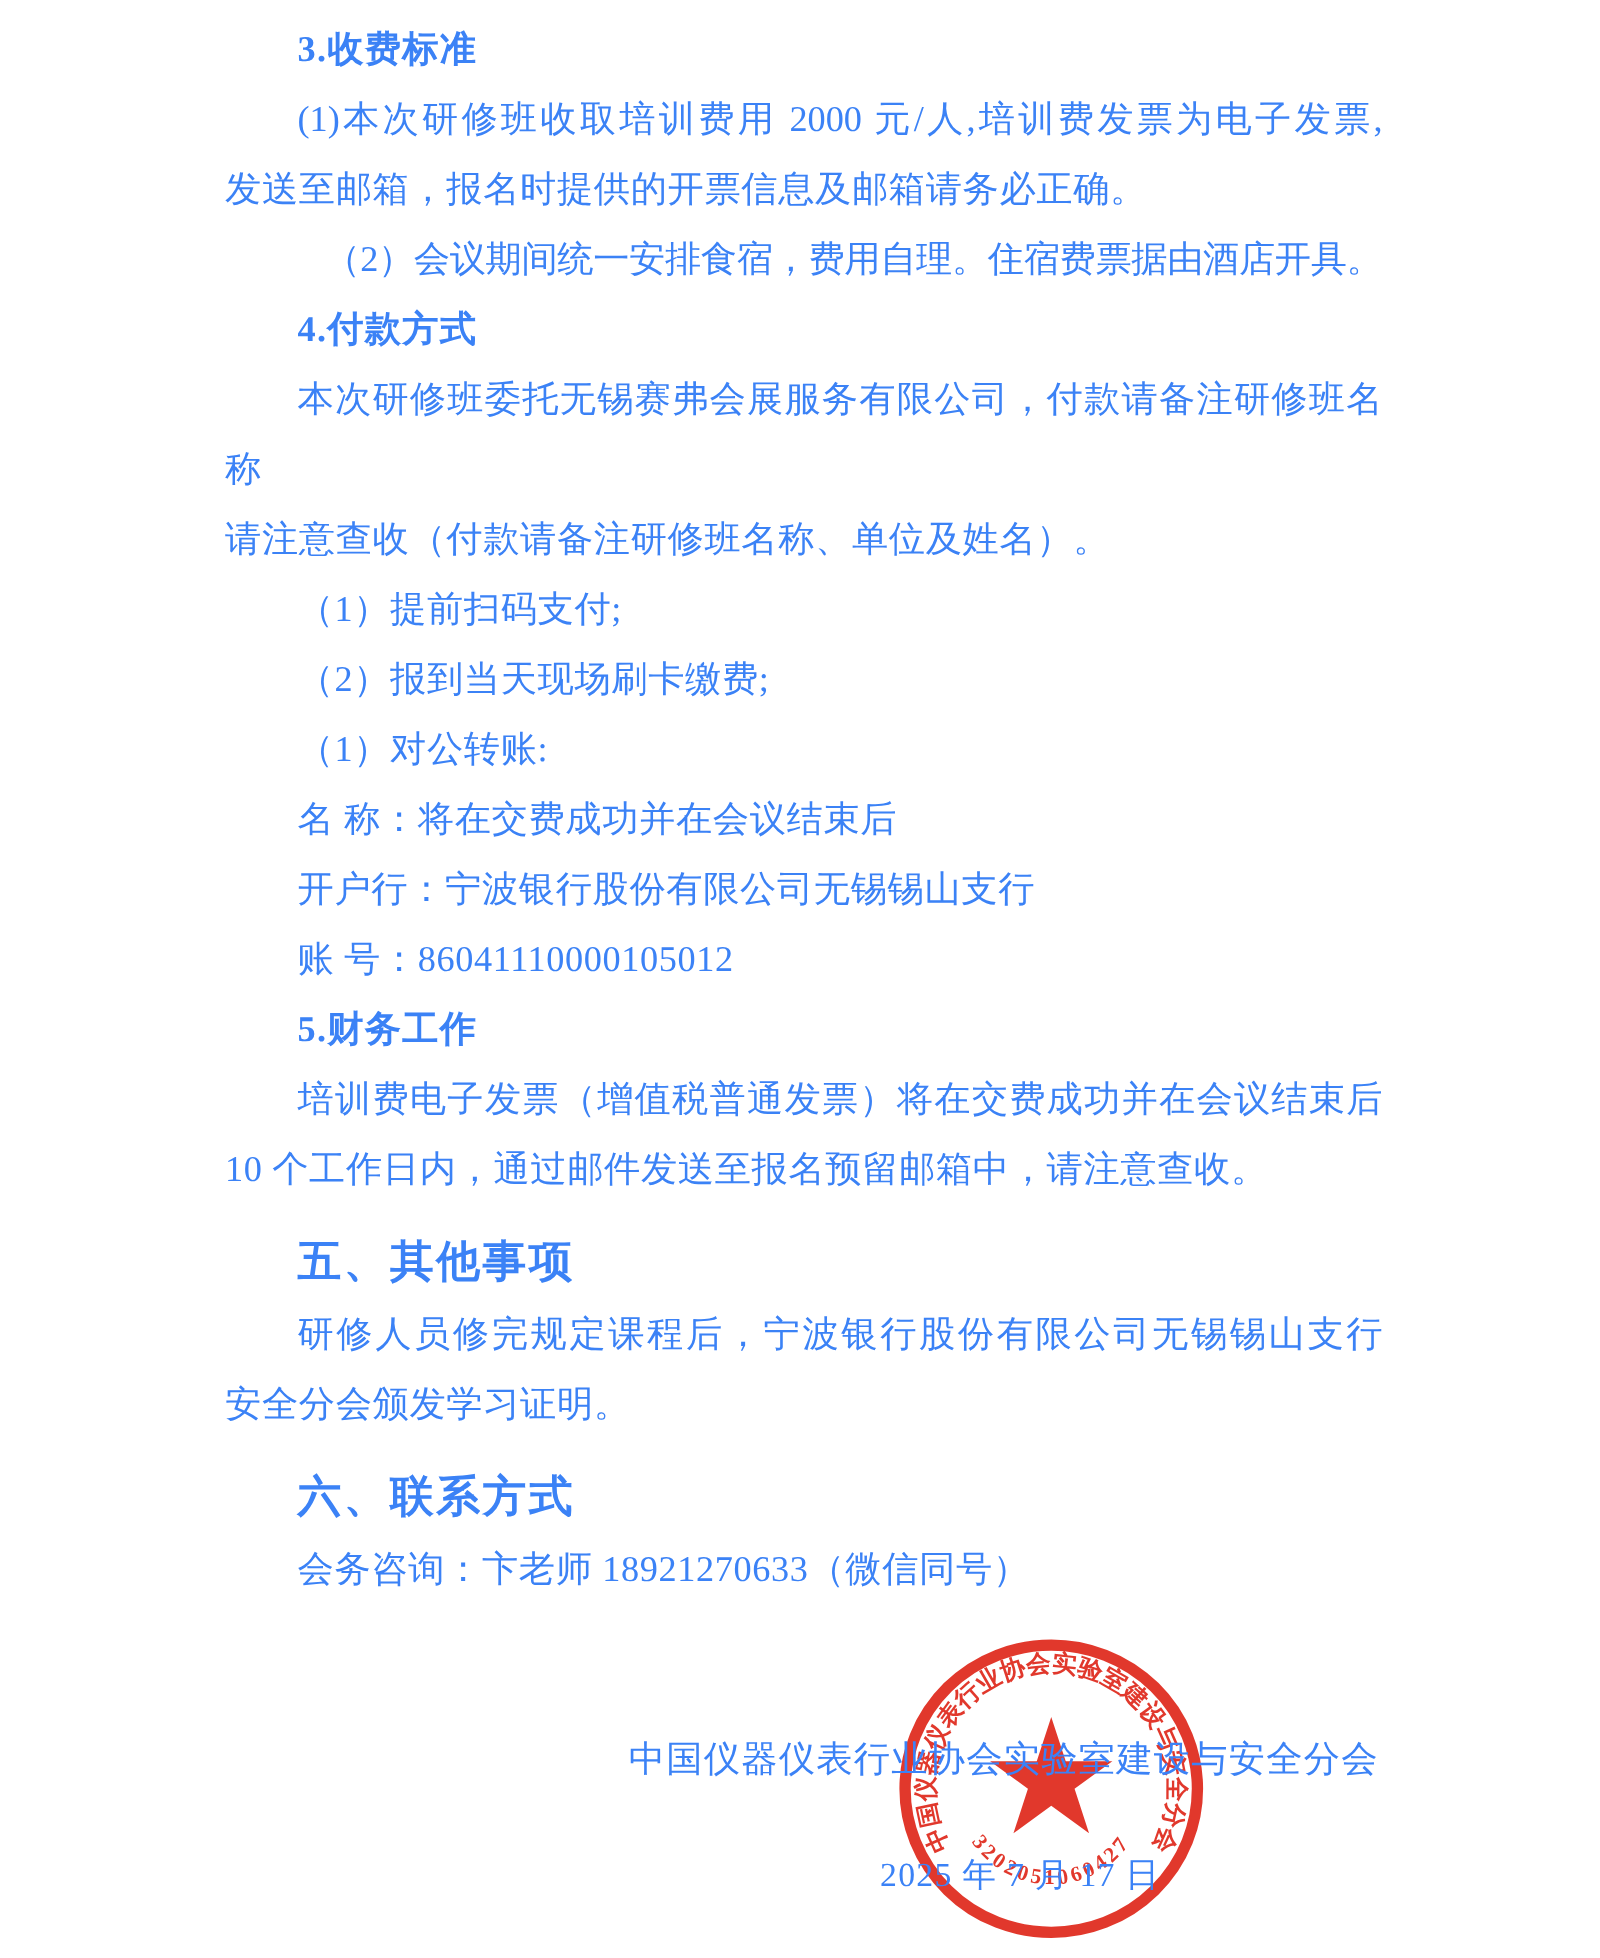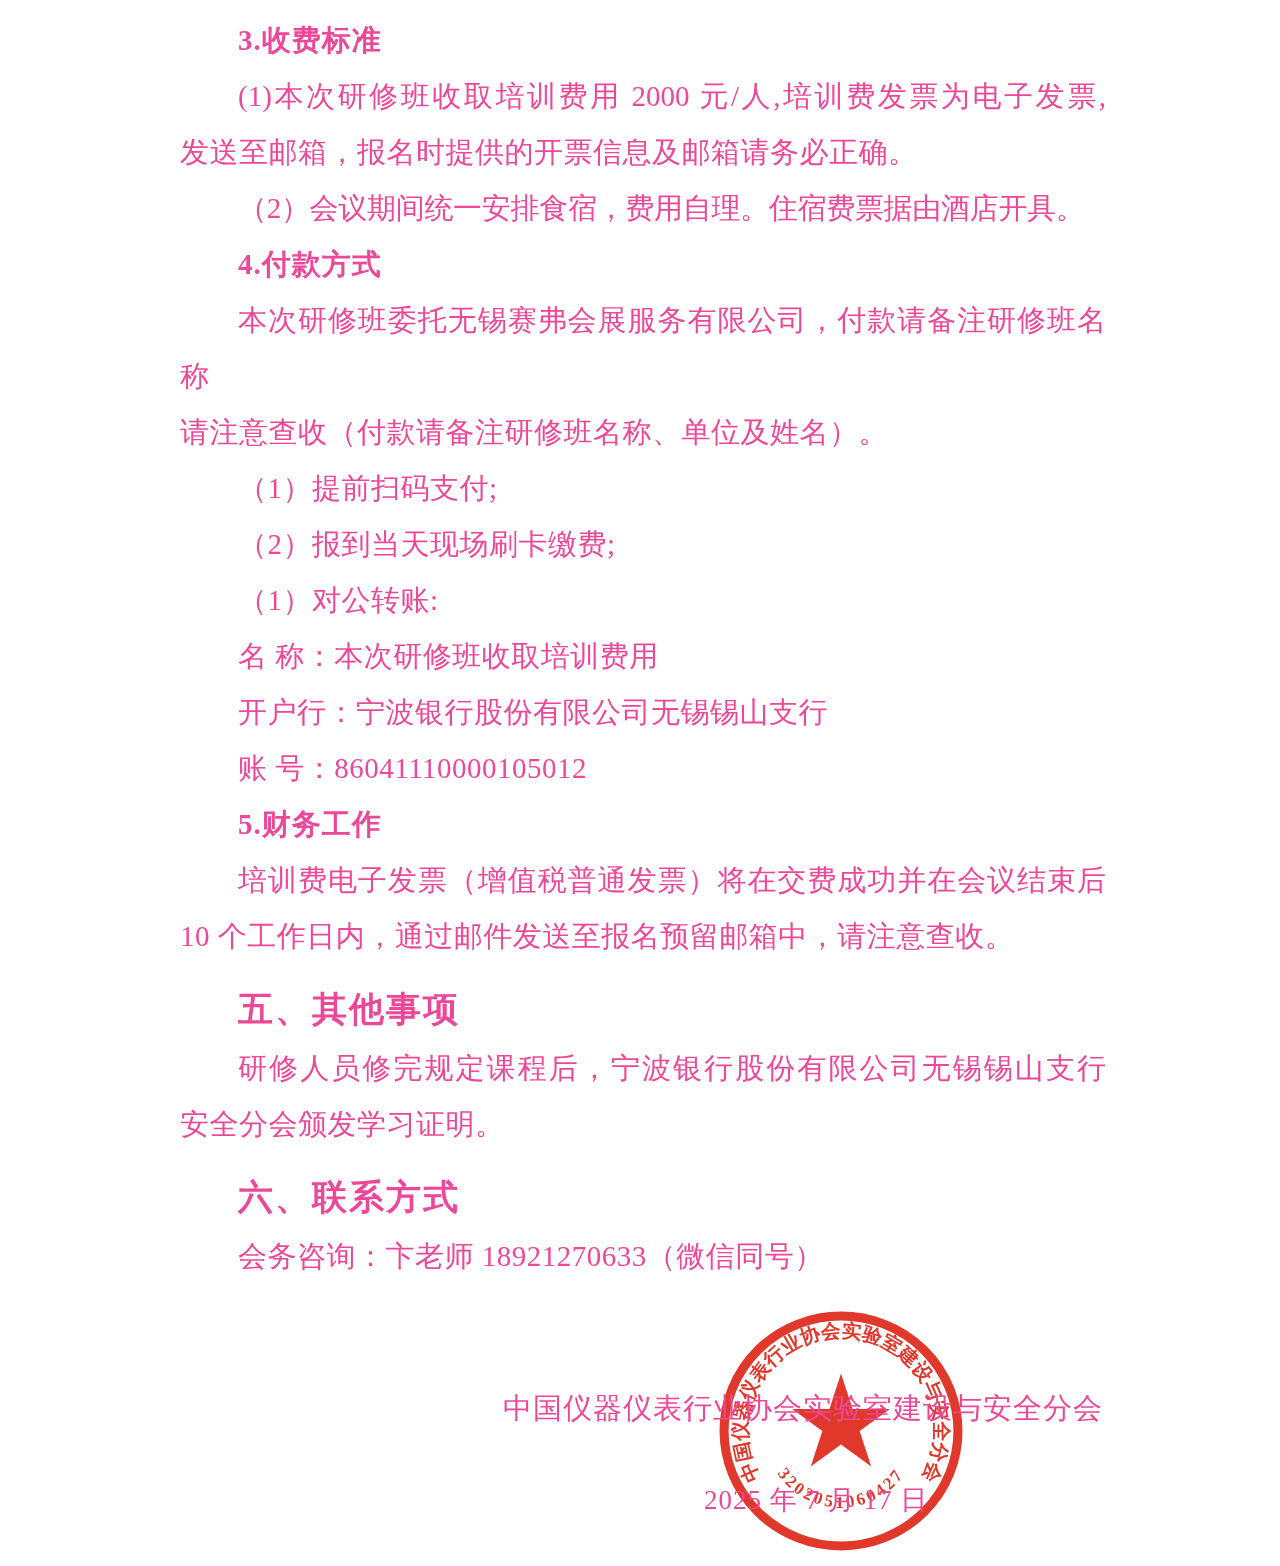--- a/index.html
+++ b/index.html
@@ -3,42 +3,42 @@
 <meta charset="utf-8">
 <style>
   html, body { margin: 0; padding: 0; background: #ffffff; }
   .page {
     position: relative;
     width: 1280px;
     height: 1566px;
     background: #ffffff;
     overflow: hidden;
     font-family: "Liberation Serif", "DejaVu Serif", serif;
-    color: #ec4899;
+    color: #3b82f6;
   }
   .content {
     position: absolute;
     left: 180px;
     top: 12px;
     width: 926px;
   }
   .line {
     font-size: 29px;
     line-height: 56px;
     white-space: nowrap;
     letter-spacing: 0.5px;
   }
   .ind { text-indent: 58px; }
   .jfull {
     white-space: normal;
     text-align: justify;
     text-align-last: justify;
     letter-spacing: 0;
   }
-  .ls-tight { letter-spacing: -0.3px; }
+  .ls-tight { letter-spacing: -0.3px; text-align: right; }
   .h-num { font-weight: 700; letter-spacing: 1px; }
   .h-big {
     font-weight: 700;
     font-family: Liberation Mono, monospace;
     font-size: 35px;
     letter-spacing: 2px;
     margin-top: 20px;
   }
   .signature-org {
     position: absolute;
@@ -83,21 +83,21 @@
     <div class="line h-num ind">3.收费标准</div>
     <div class="line ind jfull">(1)本次研修班收取培训费用 2000 元/人,培训费发票为电子发票,</div>
     <div class="line">发送至邮箱，报名时提供的开票信息及邮箱请务必正确。</div>
     <div class="line ind ls-tight">（2）会议期间统一安排食宿，费用自理。住宿费票据由酒店开具。</div>
     <div class="line h-num ind">4.付款方式</div>
     <div class="line ind jfull">本次研修班委托无锡赛弗会展服务有限公司，付款请备注研修班名称</div>
     <div class="line">请注意查收（付款请备注研修班名称、单位及姓名）。</div>
     <div class="line ind">（1）提前扫码支付;</div>
     <div class="line ind">（2）报到当天现场刷卡缴费;</div>
     <div class="line ind">（1）对公转账:</div>
-    <div class="line ind">名    称：本次研修班收取培训费用</div>
+    <div class="line ind">名    称：将在交费成功并在会议结束后</div>
     <div class="line ind">开户行：宁波银行股份有限公司无锡锡山支行</div>
     <div class="line ind">账    号：86041110000105012</div>
     <div class="line h-num ind">5.财务工作</div>
     <div class="line ind jfull">培训费电子发票（增值税普通发票）将在交费成功并在会议结束后</div>
     <div class="line">10 个工作日内，通过邮件发送至报名预留邮箱中，请注意查收。</div>
     <div class="line h-big ind">五、其他事项</div>
     <div class="line ind jfull">研修人员修完规定课程后，宁波银行股份有限公司无锡锡山支行</div>
     <div class="line">安全分会颁发学习证明。</div>
     <div class="line h-big ind">六、联系方式</div>
     <div class="line ind">会务咨询：卞老师  18921270633（微信同号）</div>

